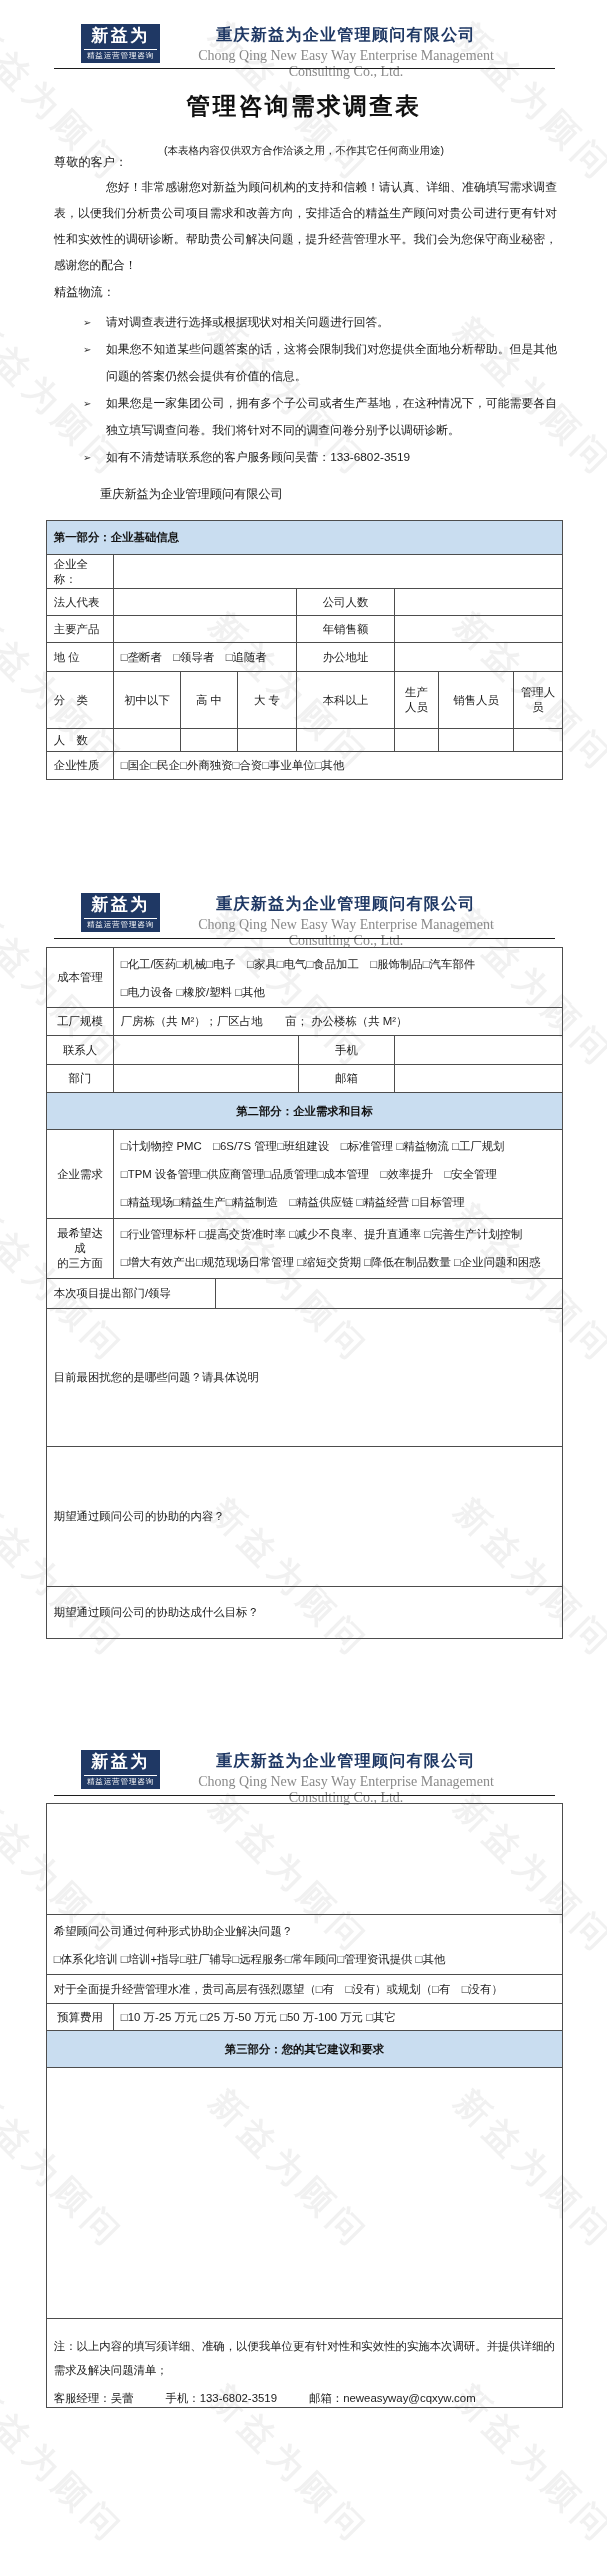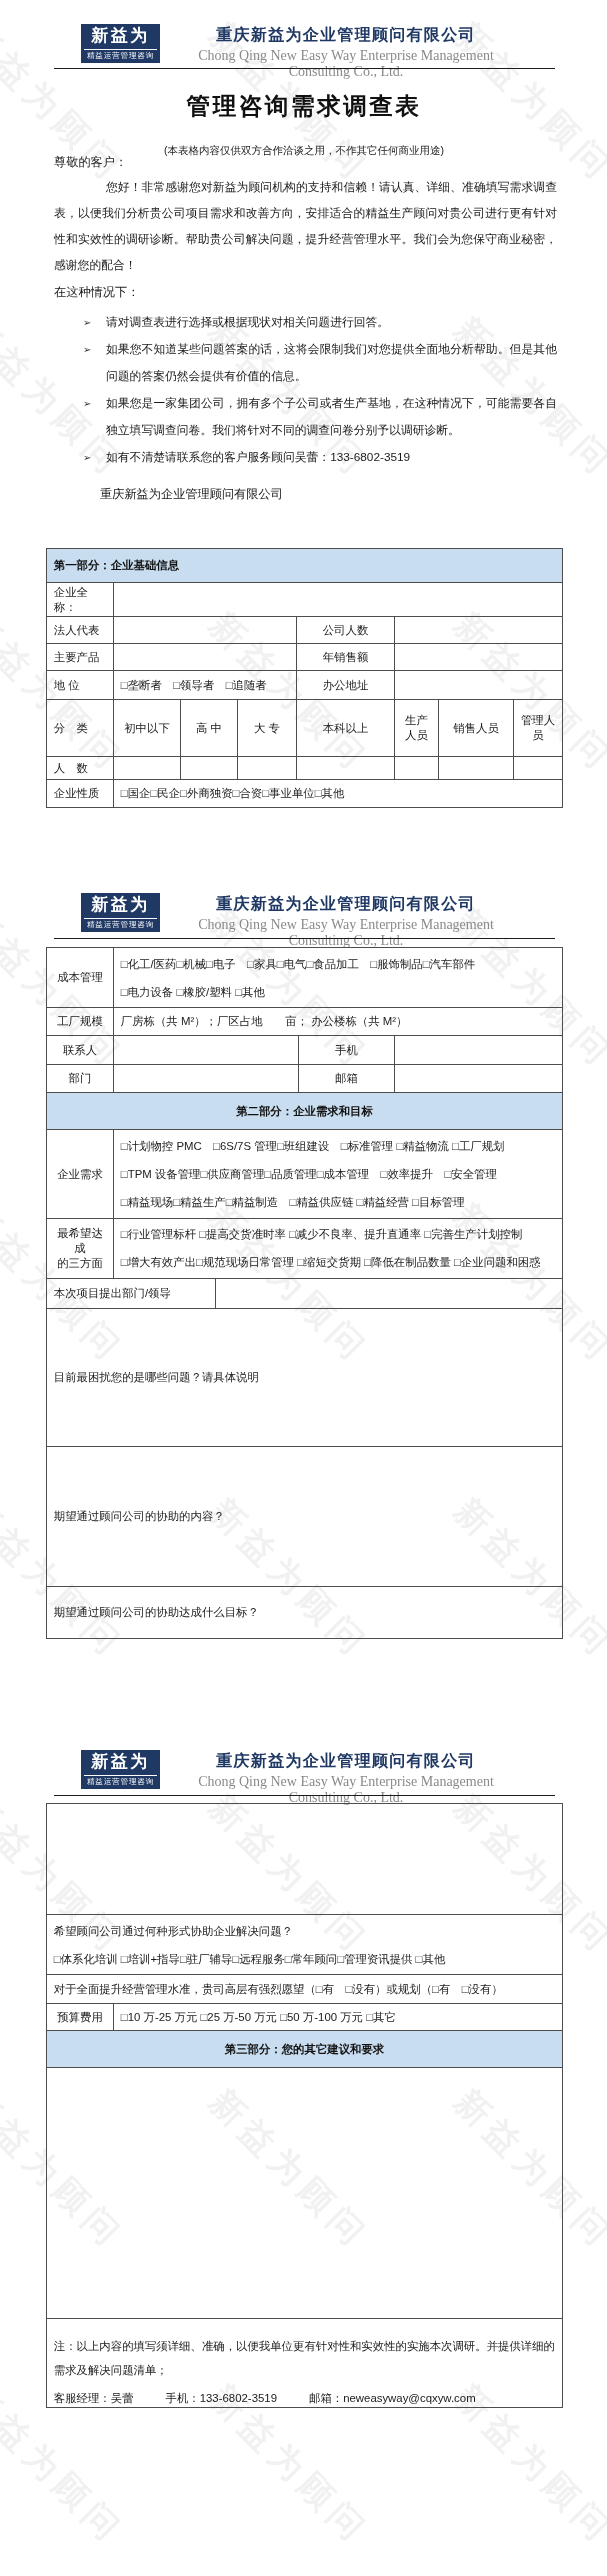--- a/index.html
+++ b/index.html
@@ -118,21 +118,21 @@
       <div class="co-cn">重庆新益为企业管理顾问有限公司</div>
       <div class="co-en">Chong Qing New Easy Way Enterprise Management Consulting Co., Ltd.</div>
     </div>
   </div>
   <div class="rule" style="top:68px;"></div>
 
   <div class="doc-title">管理咨询需求调查表</div>
   <div class="doc-subtitle">(本表格内容仅供双方合作洽谈之用，不作其它任何商业用途)</div>
   <div class="salutation">尊敬的客户：</div>
   <div class="para">您好！非常感谢您对新益为顾问机构的支持和信赖！请认真、详细、准确填写需求调查表，以便我们分析贵公司项目需求和改善方向，安排适合的精益生产顾问对贵公司进行更有针对性和实效性的调研诊断。帮助贵公司解决问题，提升经营管理水平。我们会为您保守商业秘密，感谢您的配合！</div>
-  <div class="notes-title">在这种情况下：</div>
+  <div class="notes-title">精益物流：</div>
 
   <div class="bullets">
     <div class="blt">
       <span class="mk">➢</span>
       <span class="bt">请对调查表进行选择或根据现状对相关问题进行回答。</span>
     </div>
     <div class="blt">
       <span class="mk">➢</span>
       <span class="bt">如果您不知道某些问题答案的话，这将会限制我们对您提供全面地分析帮助。但是其他问题的答案仍然会提供有价值的信息。</span>
     </div>
@@ -141,21 +141,21 @@
       <span class="bt">如果您是一家集团公司，拥有多个子公司或者生产基地，在这种情况下，可能需要各自独立填写调查问卷。我们将针对不同的调查问卷分别予以调研诊断。</span>
     </div>
     <div class="blt">
       <span class="mk">➢</span>
       <span class="bt">如有不清楚请联系您的客户服务顾问吴蕾：133-6802-3519</span>
     </div>
   </div>
 
   <div class="signature">重庆新益为企业管理顾问有限公司</div>
 
-  <table class="t" style="top:548px;">
+  <table class="t" style="top:520px;">
     <colgroup>
       <col style="width:67px">
         <col style="width:67px">
         <col style="width:57px">
         <col style="width:59px">
       <col style="width:98px">
         <col style="width:44px">
         <col style="width:75px">
         <col style="width:49px">
     </colgroup>

